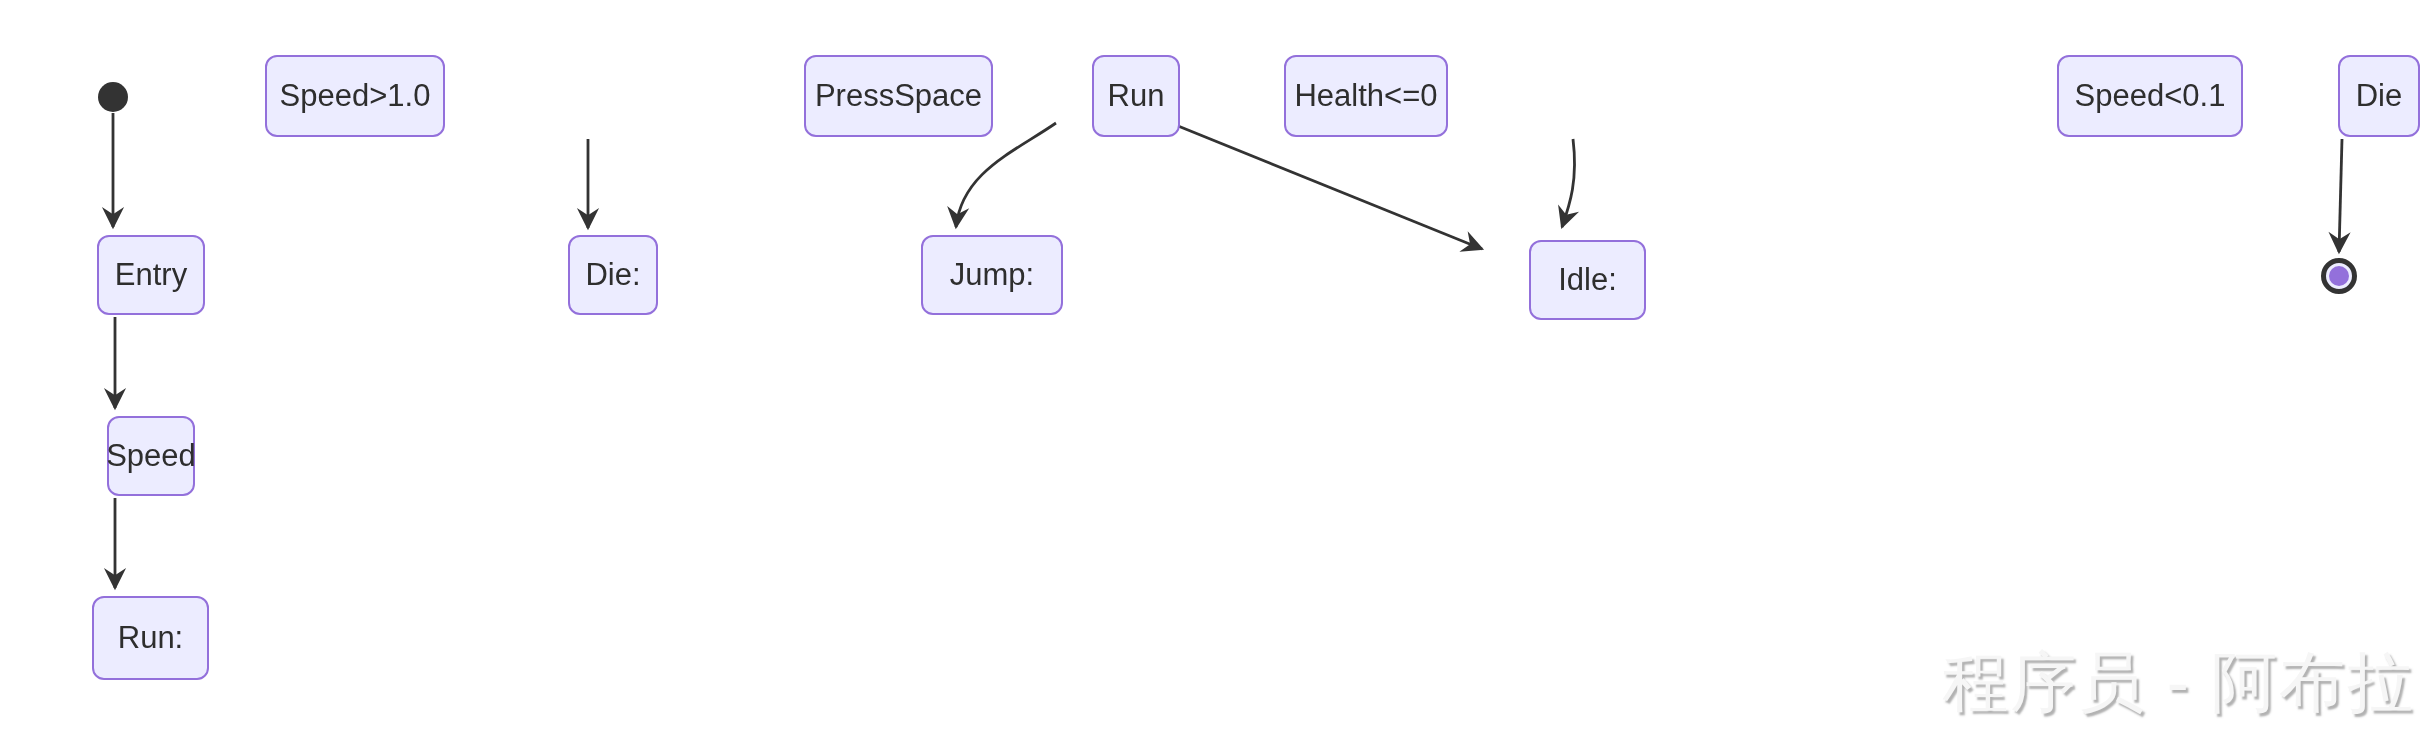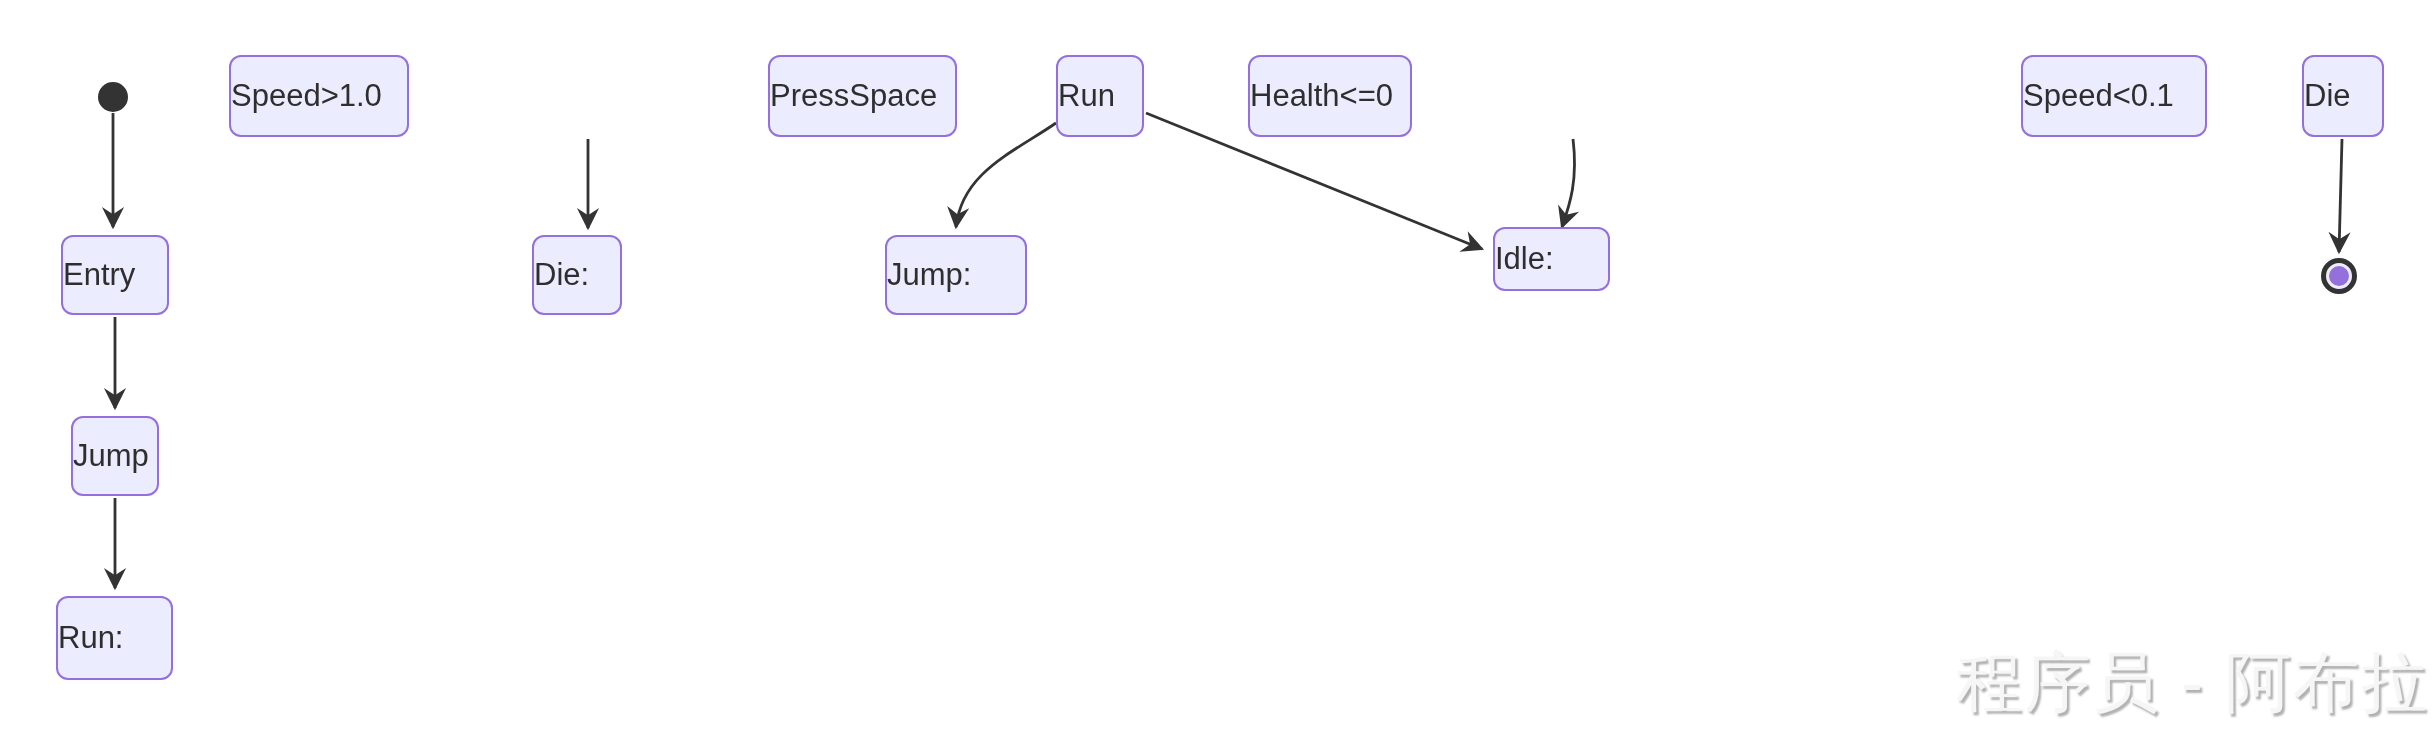--- a/index.html
+++ b/index.html
@@ -19,32 +19,33 @@
     position: absolute;
     left: 0;
     top: 0;
     width: 2433px;
     height: 732px;
   }
   .node {
     position: absolute;
     display: flex;
     align-items: center;
-    justify-content: flex-start;
+    justify-content: center;
     background: #ECECFF;
     border: 2px solid #9370DB;
     border-radius: 12px;
     box-sizing: border-box;
     font-size: 31px;
     color: #2e2e2e;
     white-space: nowrap;
+    margin-left: 36px;
   }
   .watermark {
     position: absolute;
-    right: 4px;
+    right: 18px;
     bottom: 4px;
     font-size: 66px;
     letter-spacing: 2px;
     color: #f6f6f6;
     text-shadow: 2.5px 3px 2px rgba(158,158,158,0.8);
     white-space: nowrap;
     text-align: right;
   }
 </style>
 </head>
@@ -99,25 +100,25 @@
 
   <div class="node" style="left:61px;   top:235px; width:108px; height:80px">
       <span>Entry</span>
     </div>
   <div class="node" style="left:532px;  top:235px; width:90px; height:80px">
       <span>Die:</span>
     </div>
   <div class="node" style="left:885px;  top:235px; width:142px; height:80px">
       <span>Jump:</span>
     </div>
-  <div class="node" style="left:1493px; top:227px; width:117px; height:64px">
+  <div class="node" style="left:1493px; top:240px; width:117px; height:80px">
       <span>Idle:</span>
     </div>
 
   <div class="node" style="left:71px; top:416px; width:88px; height:80px">
-      <span>Jump</span>
+      <span>Speed</span>
     </div>
   <div class="node" style="left:56px; top:596px; width:117px; height:84px">
       <span>Run:</span>
     </div>
 
   <div class="watermark">程序员 - 阿布拉</div>
 </div>
 
 </body></html>

